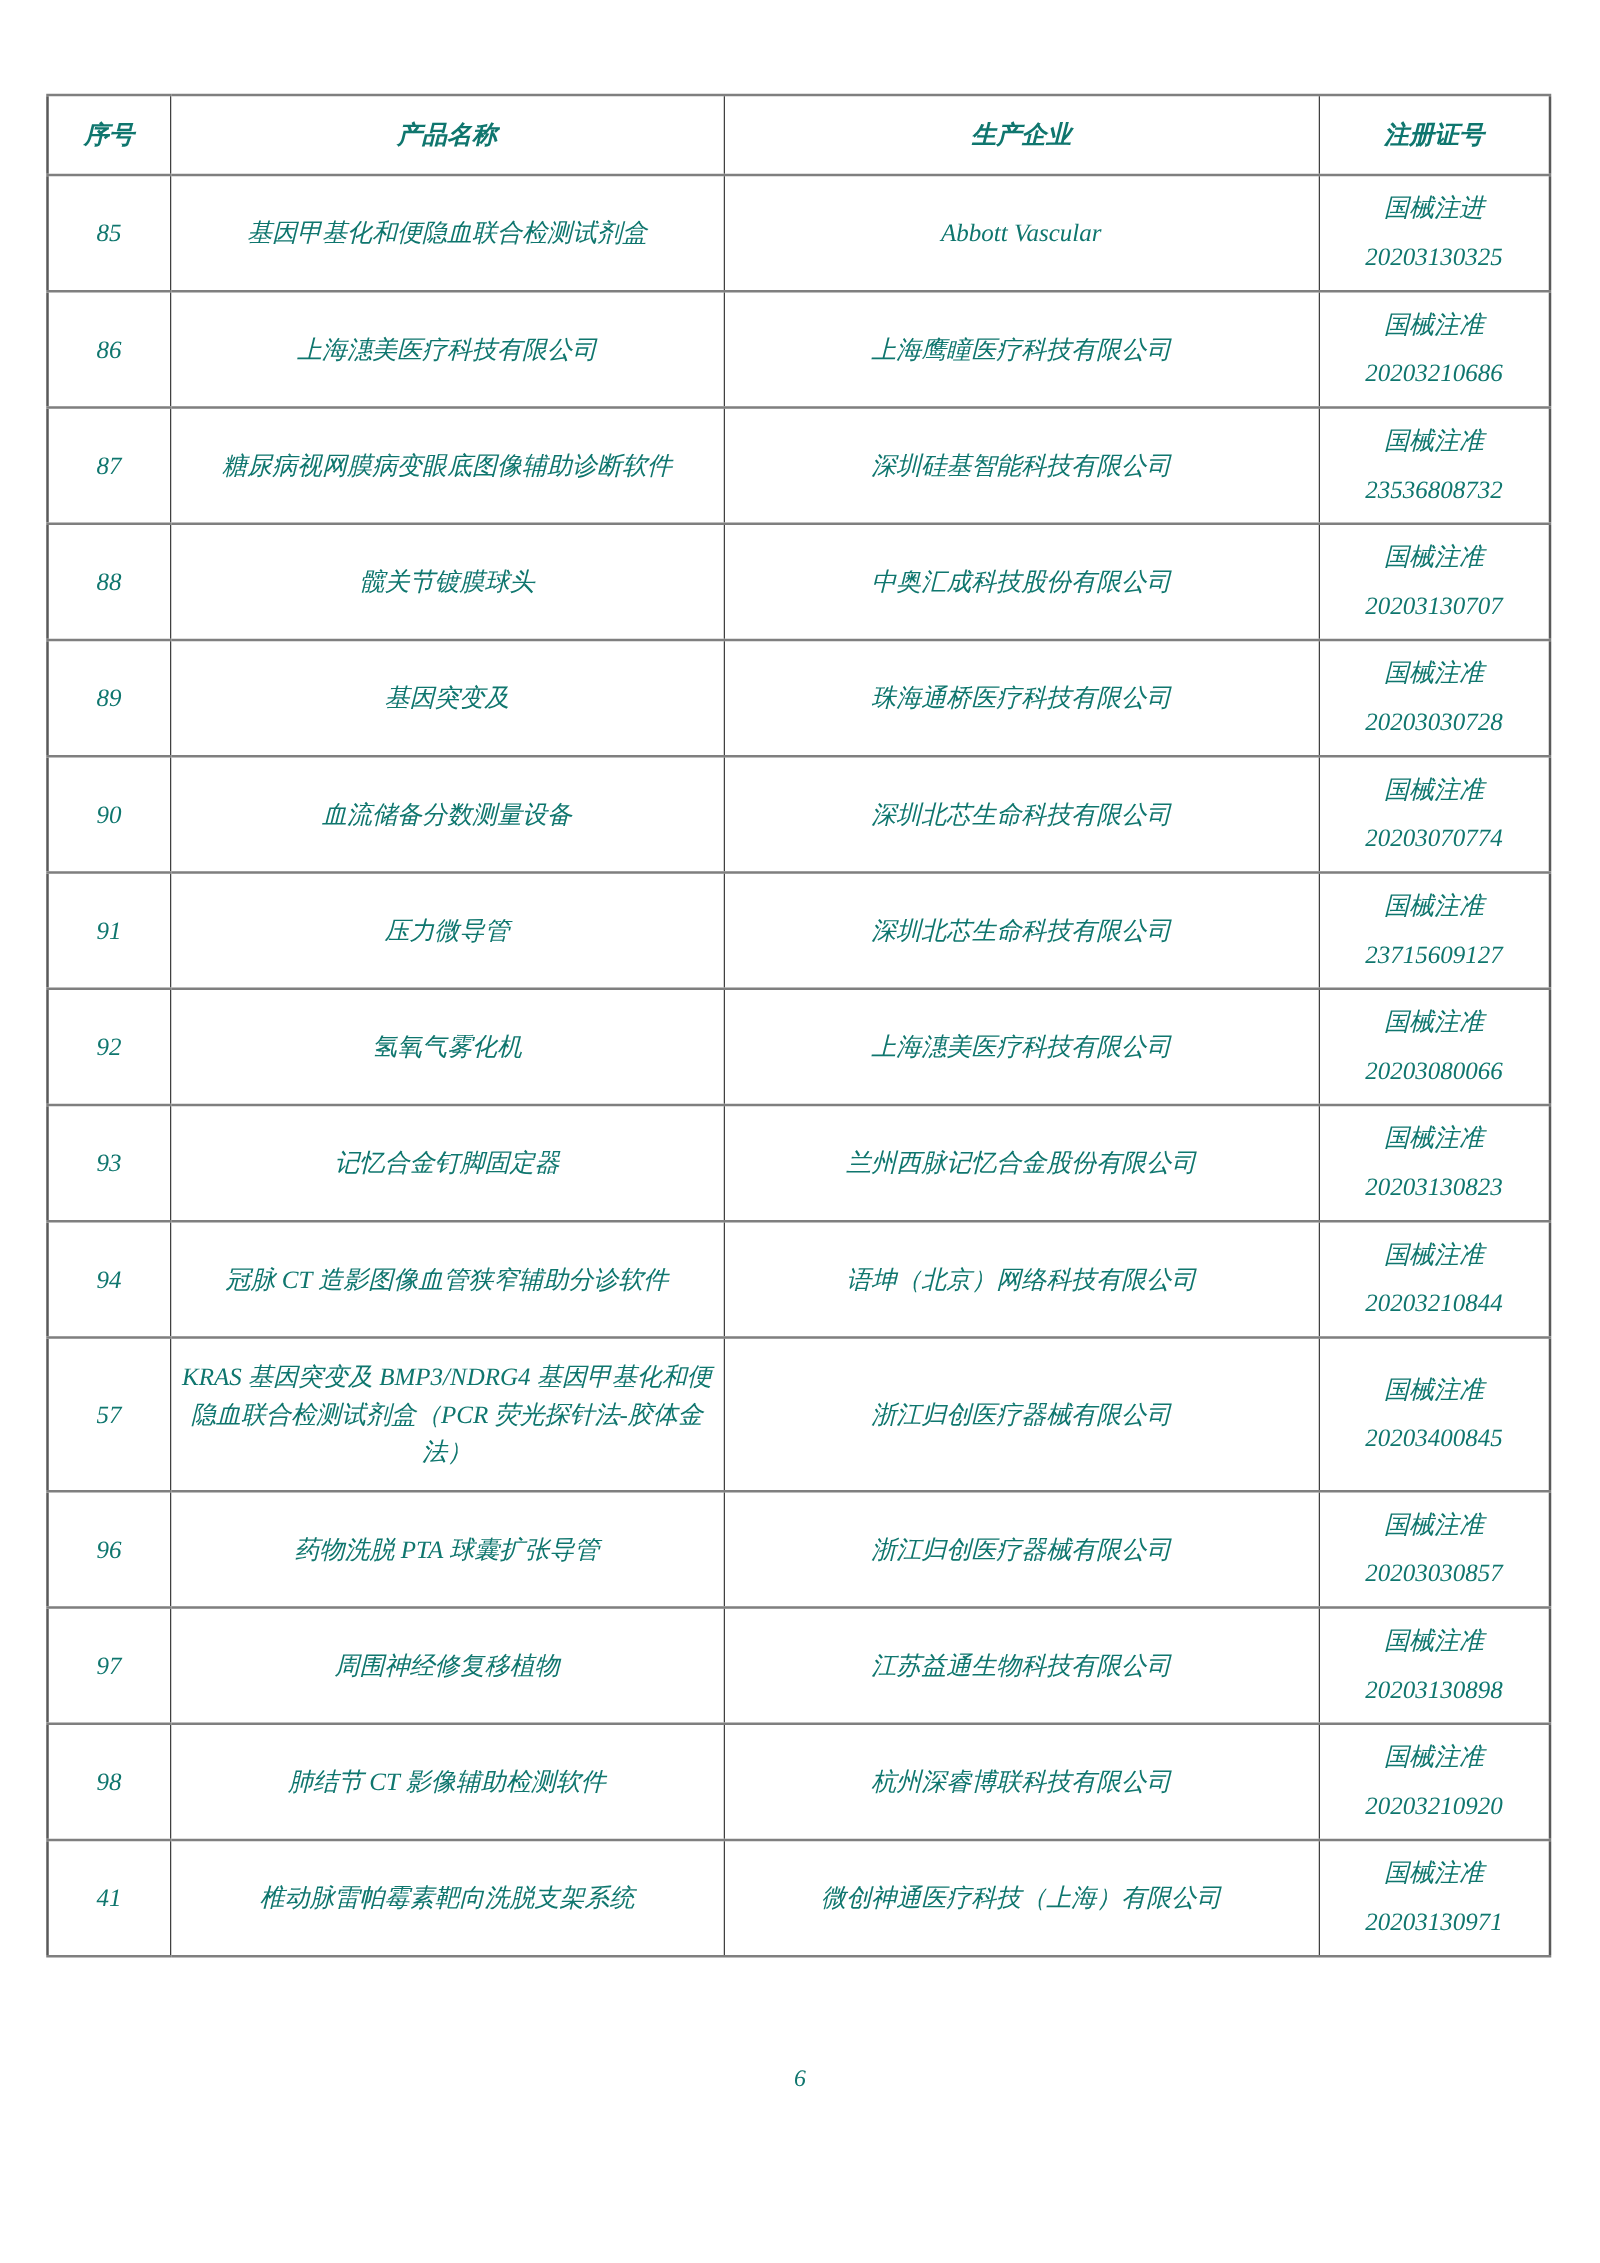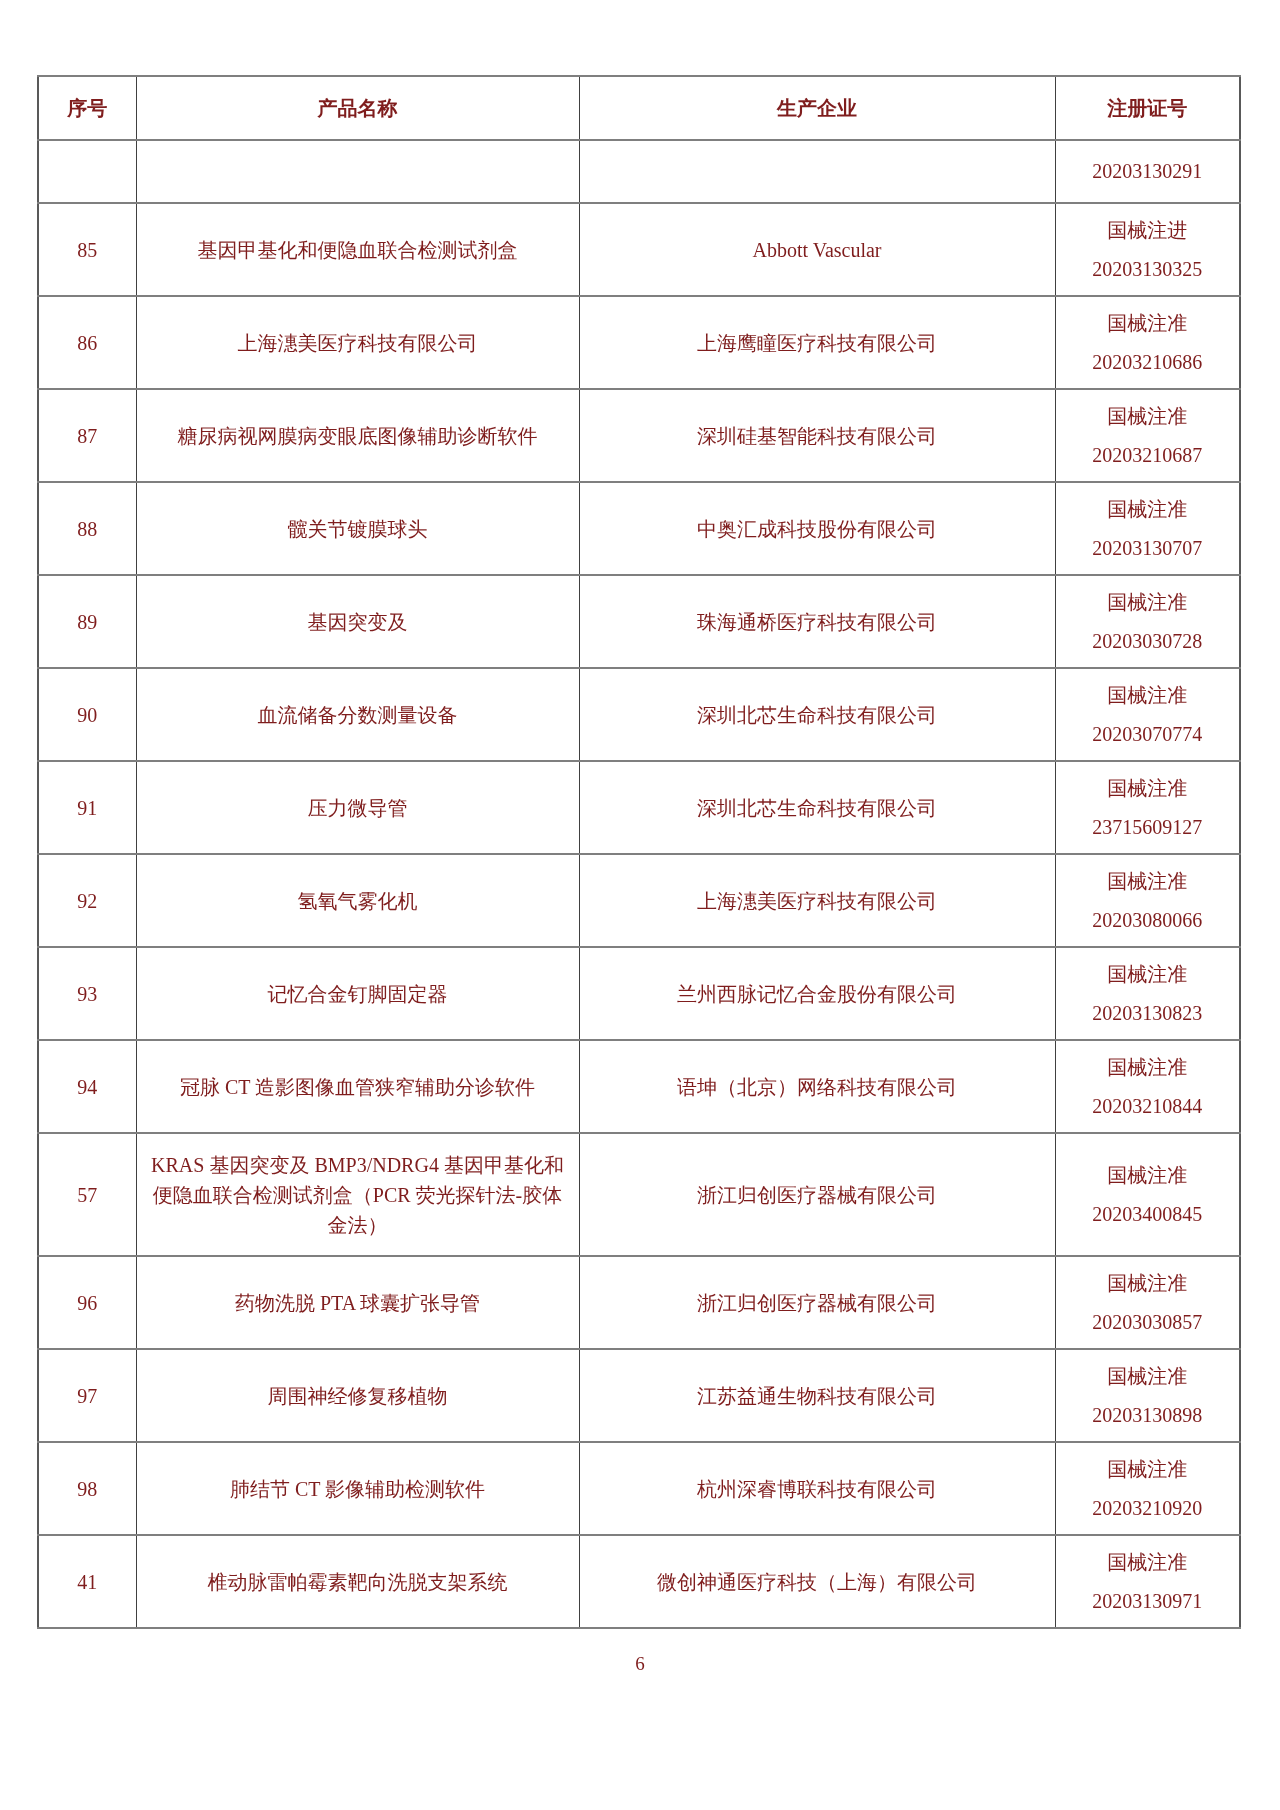--- a/index.html
+++ b/index.html
@@ -6,22 +6,23 @@
     margin: 0;
     padding: 0;
     background: #ffffff;
   }
   .page {
     position: relative;
     width: 1280px;
     height: 1810px;
     background: #ffffff;
     font-family: "Liberation Serif", "DejaVu Serif", serif;
-    color: #7f1d1d;
+    color: #0f766e;
     overflow: hidden;
+    font-style: italic;
   }
   table.reg-table {
     position: absolute;
     left: 37px;
     top: 75px;
     width: 1202px;
     border-collapse: collapse;
     table-layout: fixed;
   }
   table.reg-table th,
@@ -77,30 +78,20 @@
     </colgroup>
     <thead>
       <tr id="header-row">
           <th class="hdr">序号</th>
           <th class="hdr">产品名称</th>
           <th class="hdr">生产企业</th>
           <th class="hdr">注册证号</th>
         </tr>
     </thead>
     <tbody id="table-body">
-        <tr class="row-cont">
-          <td class="col-no"></td>
-          <td class="col-product"></td>
-          <td class="col-company"></td>
-          <td class="col-reg">
-            <div class="reg-stack">
-              <div class="reg-line">20203130291</div>
-            </div>
-          </td>
-        </tr>
         <tr class="row">
           <td class="col-no">85</td>
           <td class="col-product">基因甲基化和便隐血联合检测试剂盒</td>
           <td class="col-company">Abbott Vascular</td>
           <td class="col-reg">
             <div class="reg-stack">
               <div class="reg-line">国械注进</div>
               <div class="reg-line">20203130325</div>
             </div>
           </td>
@@ -116,21 +107,21 @@
             </div>
           </td>
         </tr>
         <tr class="row">
           <td class="col-no">87</td>
           <td class="col-product">糖尿病视网膜病变眼底图像辅助诊断软件</td>
           <td class="col-company">深圳硅基智能科技有限公司</td>
           <td class="col-reg">
             <div class="reg-stack">
               <div class="reg-line">国械注准</div>
-              <div class="reg-line">20203210687</div>
+              <div class="reg-line">23536808732</div>
             </div>
           </td>
         </tr>
         <tr class="row">
           <td class="col-no">88</td>
           <td class="col-product">髋关节镀膜球头</td>
           <td class="col-company">中奥汇成科技股份有限公司</td>
           <td class="col-reg">
             <div class="reg-stack">
               <div class="reg-line">国械注准</div>

